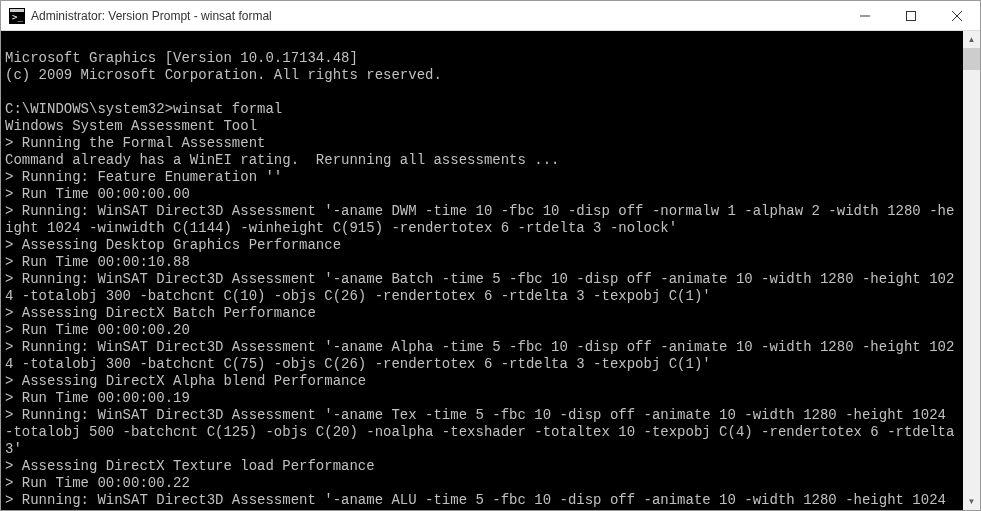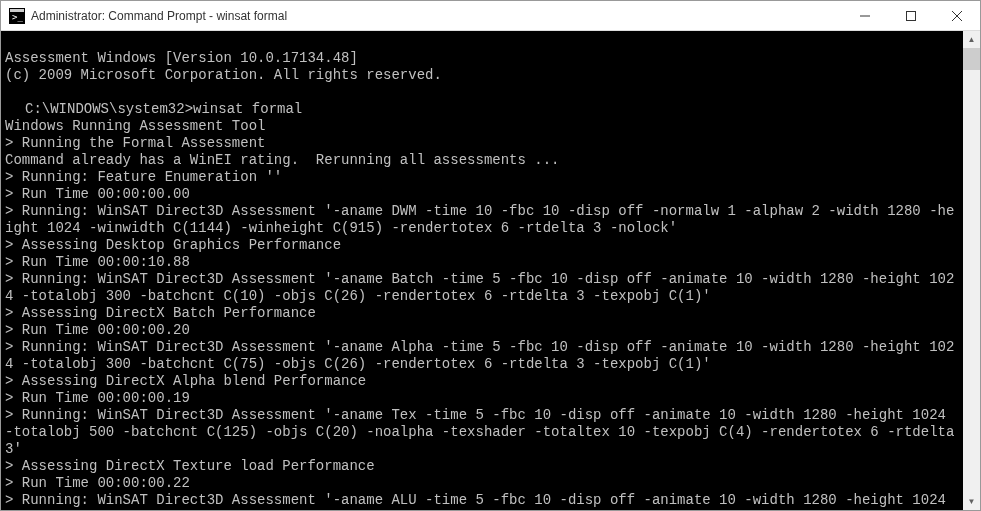--- a/index.html
+++ b/index.html
@@ -96,36 +96,36 @@
     .scroll-arrow.down { bottom: 0; }
     .scroll-thumb {
       position: absolute;
       top: 17px;
       left: 0;
       width: 17px;
       height: 22px;
       background: #cdcdcd;
       cursor: pointer;
     }
-    .prompt-line { white-space: pre; margin-left: 20px; }
+    .prompt-line { white-space: pre; }
   </style>
 </head>
 <body>
 
 <div class="window">
 
   <div class="titlebar">
     <span class="titlebar-icon">
       <svg viewBox="0 0 16 16">
           <rect x="0" y="0" width="16" height="16" fill="#000"></rect>
           <rect x="1" y="1" width="14" height="3" fill="#ccc"></rect>
           <text x="3" y="12" font-size="9" fill="#fff" font-family="monospace">&gt;_</text>
         </svg>
     </span>
-    <span class="titlebar-title">Administrator: Command Prompt - winsat  formal</span>
+    <span class="titlebar-title">Administrator: Version Prompt - winsat  formal</span>
     <div class="window-controls">
       <button class="win-btn">
         <svg viewBox="0 0 10 10">
             <line x1="0" y1="5" x2="10" y2="5" stroke="currentColor" stroke-width="1"></line>
           </svg>
       </button>
       <button class="win-btn">
         <svg viewBox="0 0 10 10">
             <rect x="0.5" y="0.5" width="9" height="9" fill="none" stroke="currentColor" stroke-width="1"></rect>
           </svg>
@@ -134,25 +134,25 @@
         <svg viewBox="0 0 10 10">
             <line x1="0" y1="0" x2="10" y2="10" stroke="currentColor" stroke-width="1"></line>
             <line x1="10" y1="0" x2="0" y2="10" stroke="currentColor" stroke-width="1"></line>
           </svg>
       </button>
     </div>
   </div>
 
   <div class="console-wrap">
     <div class="console">
-<span>Assessment Windows [Version 10.0.17134.48]</span>
+<span>Microsoft Graphics [Version 10.0.17134.48]</span>
 <span>(c) 2009 Microsoft Corporation. All rights reserved.</span>
 <span></span>
 <span class="prompt-line"><span>C:\WINDOWS\system32&gt;</span><span>winsat formal</span></span>
-<span>Windows Running Assessment Tool</span>
+<span>Windows System Assessment Tool</span>
 <span>&gt; Running the Formal Assessment</span>
 <span>Command already has a WinEI rating.  Rerunning all assessments ...</span>
 <span>&gt; Running: Feature Enumeration ''</span>
 <span>&gt; Run Time 00:00:00.00</span>
 <span>&gt; Running: WinSAT Direct3D Assessment '-aname DWM -time 10 -fbc 10 -disp off -normalw 1 -alphaw 2 -width 1280 -height 1024 -winwidth C(1144) -winheight C(915) -rendertotex 6 -rtdelta 3 -nolock'</span>
 <span>&gt; Assessing Desktop Graphics Performance</span>
 <span>&gt; Run Time 00:00:10.88</span>
 <span>&gt; Running: WinSAT Direct3D Assessment '-aname Batch -time 5 -fbc 10 -disp off -animate 10 -width 1280 -height 1024 -totalobj 300 -batchcnt C(10) -objs C(26) -rendertotex 6 -rtdelta 3 -texpobj C(1)'</span>
 <span>&gt; Assessing DirectX Batch Performance</span>
 <span>&gt; Run Time 00:00:00.20</span>

